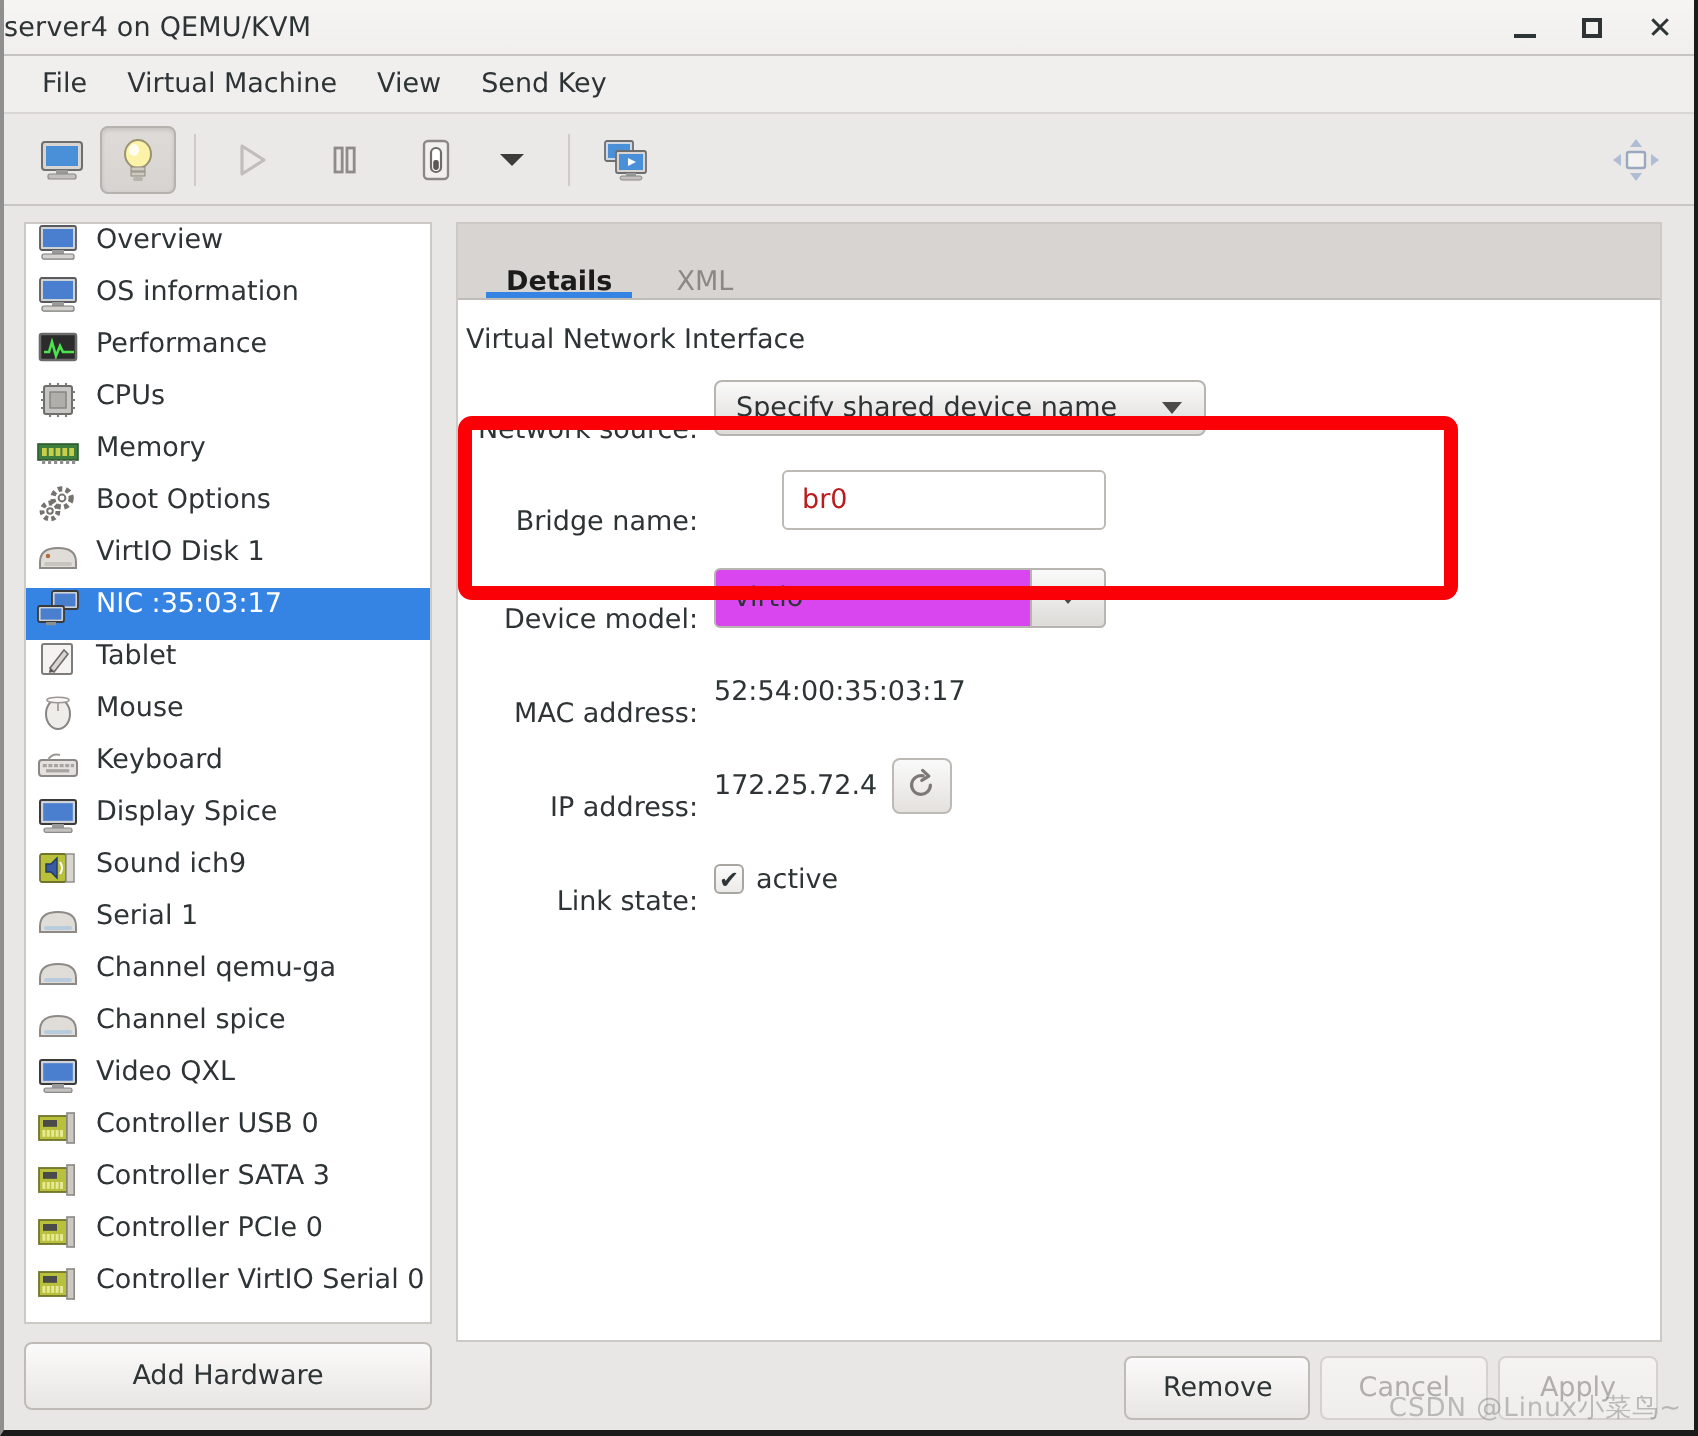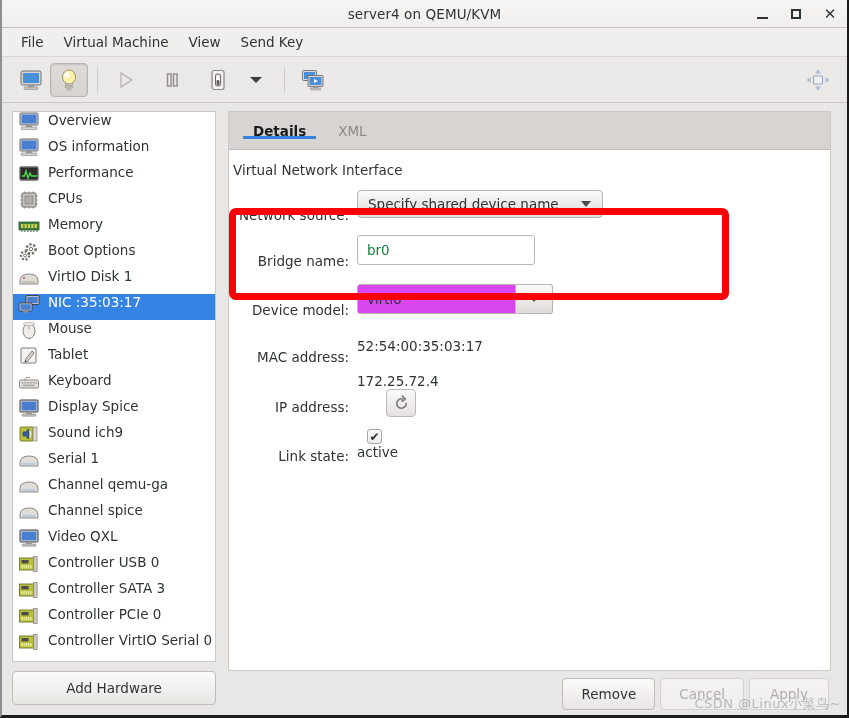--- a/index.html
+++ b/index.html
@@ -22,21 +22,21 @@
 
   
   #titlebar {
     height: 28px; flex: 0 0 28px;
     background: linear-gradient(#f6f5f4, #f0efee);
     border-bottom: 1px solid #c6c3c0;
     position: relative;
     display: flex; align-items: center;
   }
   #titlebar .title {
-    position: absolute; left: 0; right: 0; text-align: center;
+    position: absolute; left: 0; right: 0; 
     font-size: 13.5px; color: #2e3436; letter-spacing: .1px;
   }
   .wbtns { position: absolute; right: 8px; top: 0; height: 28px;
            display: flex; align-items: center; gap: 16px; }
   .wbtn { width: 18px; height: 18px; display: flex; align-items: center;
           justify-content: center; color: #2e3436; font-size: 13px; cursor: default; }
   .wbtn .min { display:block; width: 11px; height: 2px; background:#2e3436; margin-top: 7px;}
   .wbtn .max { display:block; width: 10px; height: 10px; border: 2px solid #2e3436; }
   .wbtn .cls { font-size: 15px; line-height: 1; font-weight: 600; }
 
@@ -117,21 +117,21 @@
     flex: 1; min-height: 0;
     background: #ffffff;
     border: 1px solid #cdc9c5;
     display: flex; flex-direction: column;
     position: relative;
   }
   #tabstrip {
     height: 38px; flex: 0 0 38px;
     background: #d7d4d1;
     border-bottom: 1px solid #c0bcb8;
-    display: flex; align-items: center; padding-left: 8px;
+    display: flex; align-items: flex-end; padding-left: 8px;
   }
   .tab {
     padding: 0 16px; display: flex; align-items: center;
     font-size: 13.5px; cursor: default; position: relative;
   }
   .tab.active { color: #1b1b1b; font-weight: bold; }
   .tab.active::after {
     content: ""; position: absolute; left: 6px; right: 6px; bottom: 0;
     height: 3px; background: #3584e4;
   }
@@ -171,40 +171,40 @@
   }
   .combo-split .btnpart {
     position: absolute; right: -1px; top: -1px; bottom: -1px; width: 38px;
     background: linear-gradient(#fafafa, #dedbd8);
     border: 1px solid #b8b4b0; border-radius: 0 3px 3px 0;
     display: flex; align-items: center; justify-content: center;
   }
   .combo-split .btnpart .caret { margin: 0; }
 
   .textinput {
-    height: 30px; width: 178px; background: #ffffff;
+    height: 30px; width: 162px; background: #ffffff;
     border: 1px solid #bdb9b5; border-radius: 3px;
     display: inline-flex; align-items: center; padding-left: 9px;
-    font-size: 13.5px; color: #15803d;
+    font-size: 13.5px; color: #b91c1c; margin-left: 34px;
   }
   .refreshbtn {
     width: 30px; height: 28px; margin-left: 7px;
     background: linear-gradient(#fafafa, #e4e1de);
     border: 1px solid #bdb9b5; border-radius: 4px;
     display: inline-flex; align-items: center; justify-content: center;
     cursor: default;
   }
   .chk {
     width: 15px; height: 15px; margin-right: 6px;
     background: linear-gradient(#fbfbfb, #eceae8);
     border: 1px solid #a9a5a1; border-radius: 3px;
     display: inline-flex; align-items: center; justify-content: center;
     color: #2e3436; font-size: 12px; line-height: 1; cursor: default;
   }
-  .inline { display: flex; align-items: center; flex-direction: column; }
+  .inline { display: flex; align-items: center; }
 
   
   #redbox {
     position: absolute;
     left: 0px; top: 58px; width: 500px; height: 92px;
     border: 7px solid #fb0007; border-radius: 7px;
     pointer-events: none;
   }
 
   
@@ -445,37 +445,37 @@
               <rect x="2.3" y="10.2" width="10.4" height="5.6" fill="#4a7fd0"></rect>
               <rect x="5" y="17" width="5" height="1.6" fill="#8f8f8f"></rect>
             </svg>
           </span>
           <span>NIC :35:03:17</span>
         </div>
 
         <div class="hwrow">
           <span class="hwicon">
             <svg width="22" height="20" viewBox="0 0 22 20">
+              <rect x="3" y="2" width="15" height="15" rx="1" fill="#f4f3f1" stroke="#7e7b78" stroke-width="1"></rect>
+              <path d="M7 14 L14 5 L16 7 L9 16 Z" fill="#d9d6d2" stroke="#6e6b68" stroke-width=".8"></path>
+              <path d="M6.4 16.4 L7 14 L9 16 Z" fill="#5a5754"></path>
+            </svg>
+          </span>
+          <span>Tablet</span>
+        </div>
+
+        <div class="hwrow">
+          <span class="hwicon">
+            <svg width="22" height="20" viewBox="0 0 22 20">
               <ellipse cx="11" cy="11" rx="6" ry="7.5" fill="#efedea" stroke="#878481" stroke-width="1"></ellipse>
               <path d="M11 4 L11 9.5" stroke="#a8a5a2" stroke-width="1"></path>
               <ellipse cx="11" cy="4" rx="5.6" ry="1.4" fill="#f8f7f6" stroke="#9a9794" stroke-width=".7"></ellipse>
             </svg>
           </span>
           <span>Mouse</span>
-        </div>
-
-        <div class="hwrow">
-          <span class="hwicon">
-            <svg width="22" height="20" viewBox="0 0 22 20">
-              <rect x="3" y="2" width="15" height="15" rx="1" fill="#f4f3f1" stroke="#7e7b78" stroke-width="1"></rect>
-              <path d="M7 14 L14 5 L16 7 L9 16 Z" fill="#d9d6d2" stroke="#6e6b68" stroke-width=".8"></path>
-              <path d="M6.4 16.4 L7 14 L9 16 Z" fill="#5a5754"></path>
-            </svg>
-          </span>
-          <span>Tablet</span>
         </div>
 
         <div class="hwrow">
           <span class="hwicon">
             <svg width="22" height="20" viewBox="0 0 22 20">
               <rect x="1.5" y="8" width="19" height="8" rx="1.5" fill="#e4e1de" stroke="#8a8784" stroke-width="1"></rect>
               <g fill="#a7a4a1">
                 <rect x="3.4" y="10" width="2" height="1.6"></rect>
                   <rect x="6.2" y="10" width="2" height="1.6"></rect>
                 <rect x="9" y="10" width="2" height="1.6"></rect>

